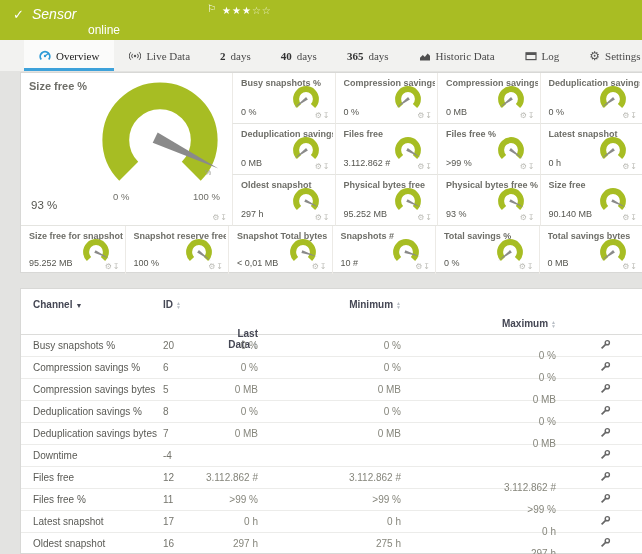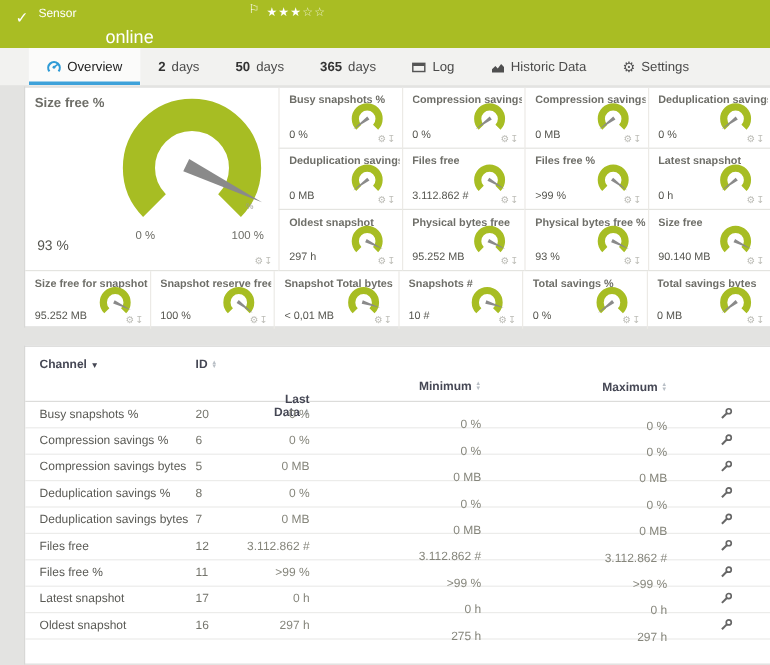--- a/index.html
+++ b/index.html
@@ -5,29 +5,29 @@
   * { margin:0; padding:0; box-sizing:border-box; }
   html,body { width:642px; height:554px; }
   body {
     font-family:"Liberation Sans","DejaVu Sans",sans-serif;
     background:#e3e3e1; position:relative; overflow:hidden;
     -webkit-font-smoothing:antialiased;
   }
   
   .topbar { position:absolute; left:0; top:0; right:0; height:40px; background:#a9bd23; color:#fff; }
   .topbar .check { position:absolute; left:13px; top:7px; font-size:13px; font-weight:bold; }
-  .topbar .kind { position:absolute; left:32px; top:6px; font-size:10px;text-align:center; }
+  .topbar .kind { position:absolute; left:32px; top:6px; font-style:italic; font-size:14px;text-align:center; }
   .topbar .name { position:absolute; left:88px; top:5px; font-size:14px; font-weight:bold; }
   .topbar .flag { position:absolute; left:207px; top:3px; font-size:10px; }
   .topbar .stars { position:absolute; left:222px; top:5px; font-size:10px; letter-spacing:1px; }
-  .topbar .status { position:absolute; left:88px; top:23px; font-size:15px; }
+  .topbar .status { position:absolute; left:88px; top:23px; font-size:12px; }
   
   .tabstrip { position:absolute; left:0; top:40px; right:0; height:31px; background:#f2f2f0;
     display:flex; align-items:stretch; padding-left:24px; font-size:11px; color:#4a4a4a; }
-  .tab { display:flex; align-items:center; gap:5px; padding:0 15px; cursor:pointer; white-space:nowrap; }
+  .tab { display:flex; align-items:center; gap:5px; padding:0 15px; cursor:pointer; white-space:nowrap;font-family:Liberation Serif, serif; }
   .tab .num { font-weight:bold; color:#333; }
   .tab.active { background:#fbfbfa; box-shadow:inset 0 -3px 0 #3ea2da; color:#222; }
   .tab .ticon { display:inline-flex; width:12px; height:12px; }
   .tab .gear-glyph { font-size:12px; color:#555; line-height:12px; }
   
   .panel { background:#fff; border:1px solid #d8d8d6; border-right:none; }
   .gauges { position:absolute; left:20px; top:72px; right:0; height:201px; }
   .big-tile { position:absolute; left:0; top:0; width:211px; height:153px; border-bottom:1px solid #e4e4e0;padding-left:28px; }
   .tile-label { font-size:9px; font-weight:bold; color:#6e6e68; white-space:nowrap; overflow:hidden; }
   .big-tile .tile-label { position:absolute; left:8px; top:7px; font-size:11px; }
@@ -49,21 +49,21 @@
   .tile .tile-value { position:absolute; left:8px; bottom:6px; font-size:9px; color:#55554f; }
   
   .tablebox { position:absolute; left:20px; top:288px; right:0; bottom:0; }
   .thead { display:flex; align-items:flex-start; height:46px; padding:10px 0 0 12px;
     border-bottom:1px solid #dcdcda; font-size:10px; font-weight:bold; color:#454754; }
   .trow { display:flex; align-items:center; height:22px; padding-left:12px;
     border-bottom:1px solid #ececea; font-size:10px; }
   .c-ch { width:130px; text-align:left; color:#5a5a55; }
   .c-id { width:33px; text-align:left; color:#74746c; }
   .c-last { width:62px; text-align:right; color:#86867c; }
-  .c-min { width:143px; text-align:right; color:#86867c;margin-top:18px; }
+  .c-min { width:143px; text-align:right; color:#86867c; }
   .c-max { width:155px; text-align:right; color:#86867c;margin-top:19px; }
   .c-tools { width:60px; padding-left:44px; }
   .thead .c-ch, .thead .c-id, .thead .c-last, .thead .c-min, .thead .c-max { color:#454754; }
   .sort { display:inline-flex; flex-direction:column; vertical-align:middle; margin-left:3px; cursor:pointer; }
   .sort i { font-style:normal; font-size:5px; line-height:4px; color:#b9bfc6; }
   .sortsel { font-size:7px; color:#454754; margin-left:3px; cursor:pointer; }
   .last-hdr { display:inline-block; text-align:right; line-height:11px;margin-top:29px; }
   .wrench { cursor:pointer; display:inline-block; }
 </style>
 </head>
@@ -82,47 +82,56 @@
     <span class="ticon">
       <svg width="12" height="12" viewBox="0 0 12 12">
           <path d="M2.2 9.5 A4.8 4.8 0 1 1 9.8 9.5" fill="none" stroke="#2f9bd6" stroke-width="1.8"></path>
           <line x1="6" y1="6" x2="9.4" y2="3.4" stroke="#2f9bd6" stroke-width="1.3"></line>
           <circle cx="6" cy="6" r="1.2" fill="#2f9bd6"></circle>
         </svg>
     </span>
     <span>Overview</span>
   </div>
   <div class="tab">
+    <span class="ticon">
+      <svg width="12" height="12" viewBox="0 0 12 12">
+          <circle cx="6" cy="6" r="1.2" fill="#555"></circle>
+          <path d="M3.6 3.8 a3.2 3.2 0 0 0 0 4.4 M8.4 3.8 a3.2 3.2 0 0 1 0 4.4 M1.8 2.2 a5.4 5.4 0 0 0 0 7.6 M10.2 2.2 a5.4 5.4 0 0 1 0 7.6" stroke="#555" fill="none" stroke-width="1"></path>
+        </svg>
+    </span>
+    <span>Live Data</span>
+  </div>
+  <div class="tab">
     <span class="num">2</span>
     <span>days</span>
   </div>
   <div class="tab">
-    <span class="num">50</span>
+    <span class="num">40</span>
     <span>days</span>
   </div>
   <div class="tab">
     <span class="num">365</span>
     <span>days</span>
+  </div>
+  <div class="tab">
+    <span class="ticon">
+      <svg width="12" height="12" viewBox="0 0 12 12">
+          <path d="M1 10.5 V7.8 L3.8 5 5.8 7 8.6 3.4 11 5.8 V10.5 Z" fill="#4f4f4f"></path>
+        </svg>
+    </span>
+    <span>Historic Data</span>
   </div>
   <div class="tab">
     <span class="ticon">
       <svg width="12" height="12" viewBox="0 0 12 12">
           <rect x="1" y="2.8" width="10" height="6.8" fill="none" stroke="#555" stroke-width="1.2"></rect>
           <rect x="1" y="2.8" width="10" height="2.2" fill="#555"></rect>
         </svg>
     </span>
     <span>Log</span>
-  </div>
-  <div class="tab">
-    <span class="ticon">
-      <svg width="12" height="12" viewBox="0 0 12 12">
-          <path d="M1 10.5 V7.8 L3.8 5 5.8 7 8.6 3.4 11 5.8 V10.5 Z" fill="#4f4f4f"></path>
-        </svg>
-    </span>
-    <span>Historic Data</span>
   </div>
   <div class="tab">
     <span class="gear-glyph">⚙</span>
     <span>Settings</span>
   </div>
 </div>
 
 <div class="gauges panel">
 
   <div class="big-tile">
@@ -423,20 +432,33 @@
       <span class="c-min">0 MB</span>
       <span class="c-max">0 MB</span>
       <span class="c-tools"><span class="wrench">
         <svg width="11" height="11" viewBox="0 0 11 11">
             <circle cx="7.3" cy="3.7" r="2.1" fill="none" stroke="#666" stroke-width="1.4"></circle>
             <line x1="1.6" y1="9.4" x2="5.7" y2="5.3" stroke="#666" stroke-width="1.7"></line>
           </svg>
       </span></span>
     </div>
 
+    <div class="trow">
+      <span class="c-ch">Downtime</span>
+      <span class="c-id">-4</span>
+      <span class="c-last"></span>
+      <span class="c-min"></span>
+      <span class="c-max"></span>
+      <span class="c-tools"><span class="wrench">
+        <svg width="11" height="11" viewBox="0 0 11 11">
+            <circle cx="7.3" cy="3.7" r="2.1" fill="none" stroke="#666" stroke-width="1.4"></circle>
+            <line x1="1.6" y1="9.4" x2="5.7" y2="5.3" stroke="#666" stroke-width="1.7"></line>
+          </svg>
+      </span></span>
+    </div>
 
     <div class="trow">
       <span class="c-ch">Files free</span>
       <span class="c-id">12</span>
       <span class="c-last">3.112.862 #</span>
       <span class="c-min">3.112.862 #</span>
       <span class="c-max">3.112.862 #</span>
       <span class="c-tools"><span class="wrench">
         <svg width="11" height="11" viewBox="0 0 11 11">
             <circle cx="7.3" cy="3.7" r="2.1" fill="none" stroke="#666" stroke-width="1.4"></circle>

